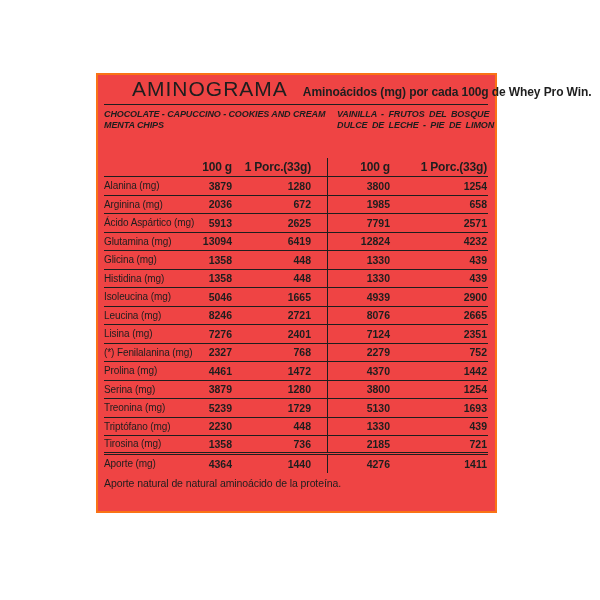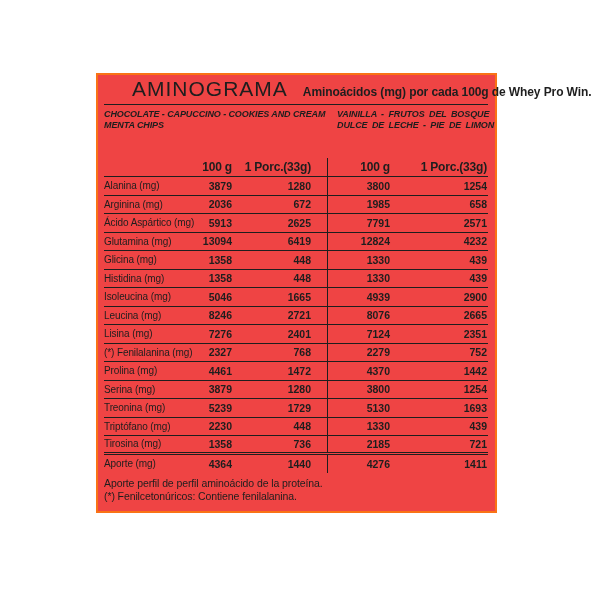--- a/index.html
+++ b/index.html
@@ -229,19 +229,18 @@
           <div class="grid-row data-row no-sep">
     <div class="amino-label">Aporte (mg)</div>
     <div class="num c1">4364</div>
     <div class="num c2">1440</div>
     <div class="num c3">4276</div>
     <div class="num c4">1411</div>
   </div>
         </div>
 
       <div class="footnotes">
-        <div>Aporte perfil de perfil aminoácido de la proteína.</div>
-        <div>(*) Fenilcetonúricos: Contiene fenilalanina.</div>
+        <div>Aporte natural de natural aminoácido de la proteína.</div>
       </div>
 
     </div>
   </div>
 </div>
 
 </body></html>

